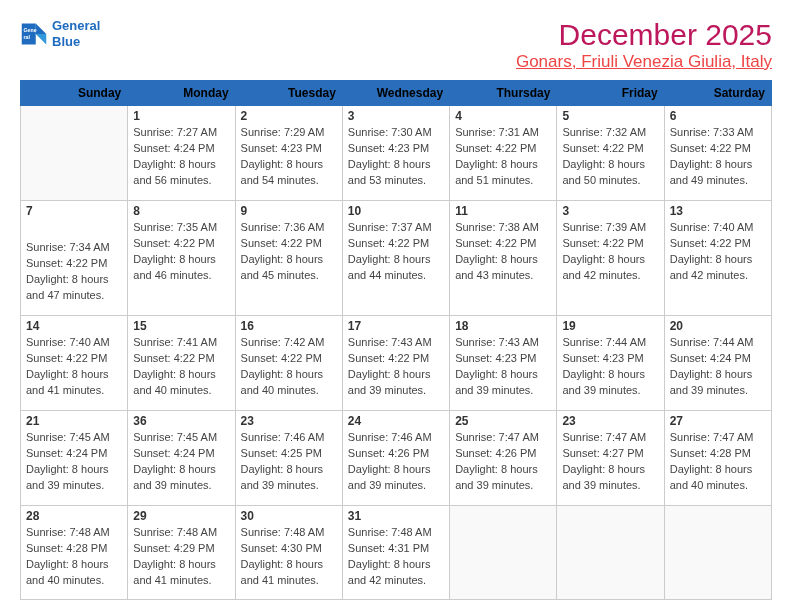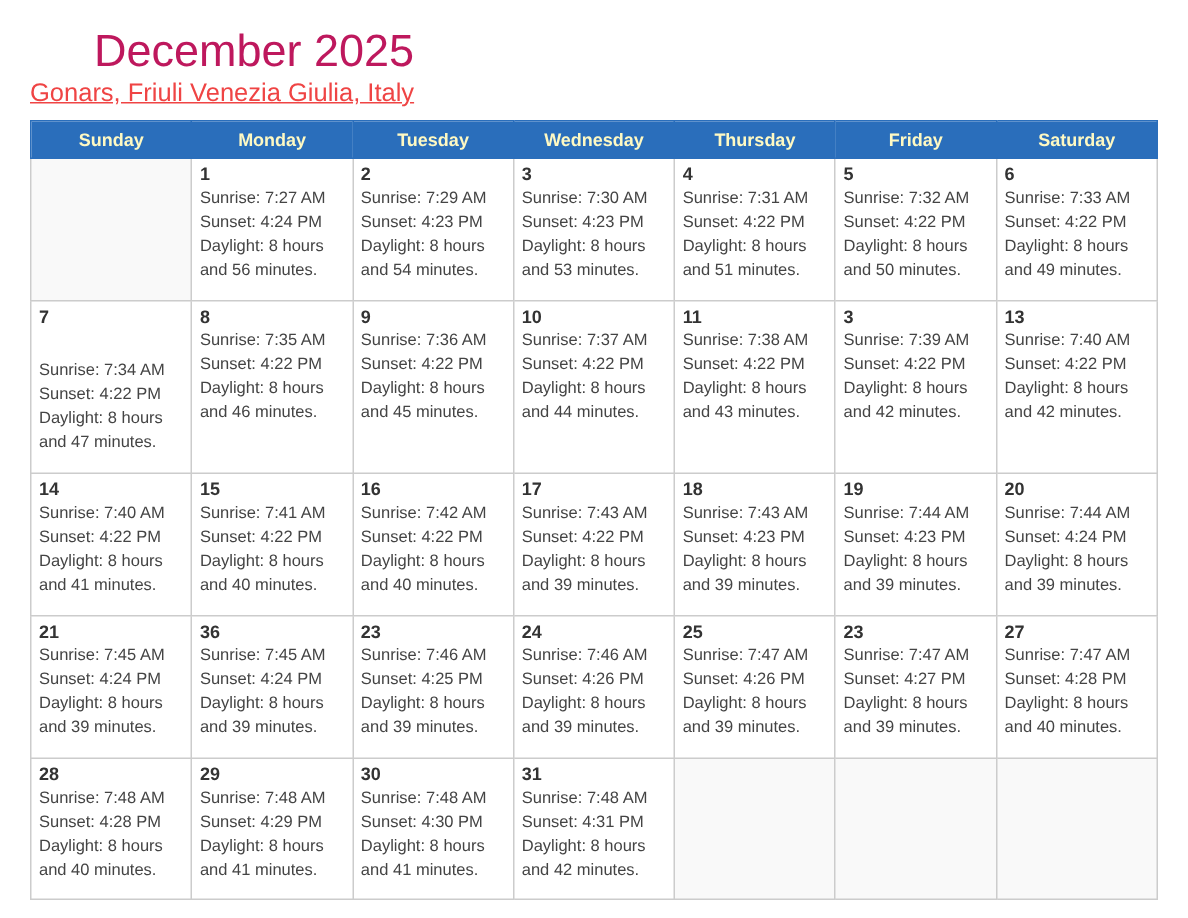--- a/index.html
+++ b/index.html
@@ -56,23 +56,23 @@
     }
     .calendar {
       flex: 1;
       border: 1px solid #ccc;
       border-collapse: collapse;
       width: 100%;
       table-layout: fixed;
     }
     .calendar th {
       background-color: #2a6ebb;
-      color: #fef9c3;
-      text-align: center;
-      padding: 5px 16px;
+      color: #000000;
+      text-align: right;
+      padding: 5px 6px;
       font-size: 12px;
       font-weight: bold;
       border: 1px solid #2a6ebb;
     }
     .calendar td {
       border: 1px solid #ccc;
       vertical-align: top;
       padding: 3px 5px;
       font-size: 9.5px;
       color: #333;
@@ -96,20 +96,33 @@
     }
     tr:last-child td {
       height: 78px;
     }
   </style>
 </head>
 <body>
 
 <div class="page">
   <div class="header">
+    <div class="logo">
+      <svg class="logo-icon" viewBox="0 0 32 32">
+        <polygon points="18,4 30,16 18,16" fill="#1e6bbf"></polygon>
+        <polygon points="18,16 30,16 30,28" fill="#3399dd"></polygon>
+        <rect x="2" y="4" width="16" height="24" fill="#1e6bbf"></rect>
+        <text x="4" y="14" font-size="6" fill="white" font-weight="bold">Gene</text>
+        <text x="4" y="22" font-size="6" fill="white" font-weight="bold">ral</text>
+      </svg>
+      <div class="logo-text">
+        <div><span>General</span></div>
+        <div><span style="color:#1e6bbf;">Blue</span></div>
+      </div>
+    </div>
     <div class="title-section">
       <div class="month-title">December 2025</div>
       <div class="location">Gonars, Friuli Venezia Giulia, Italy</div>
     </div>
   </div>
 
   <table class="calendar">
     <thead>
       <tr>
       <th>Sunday</th>

